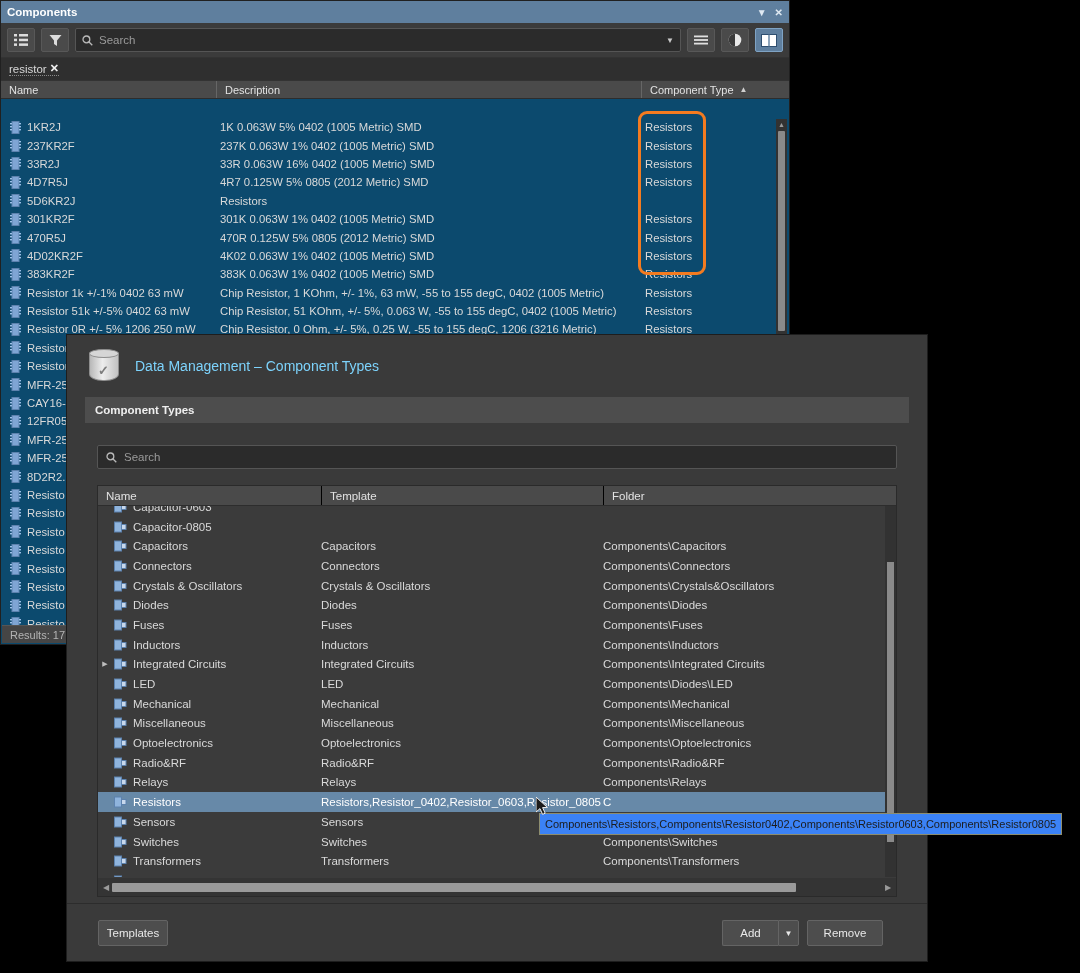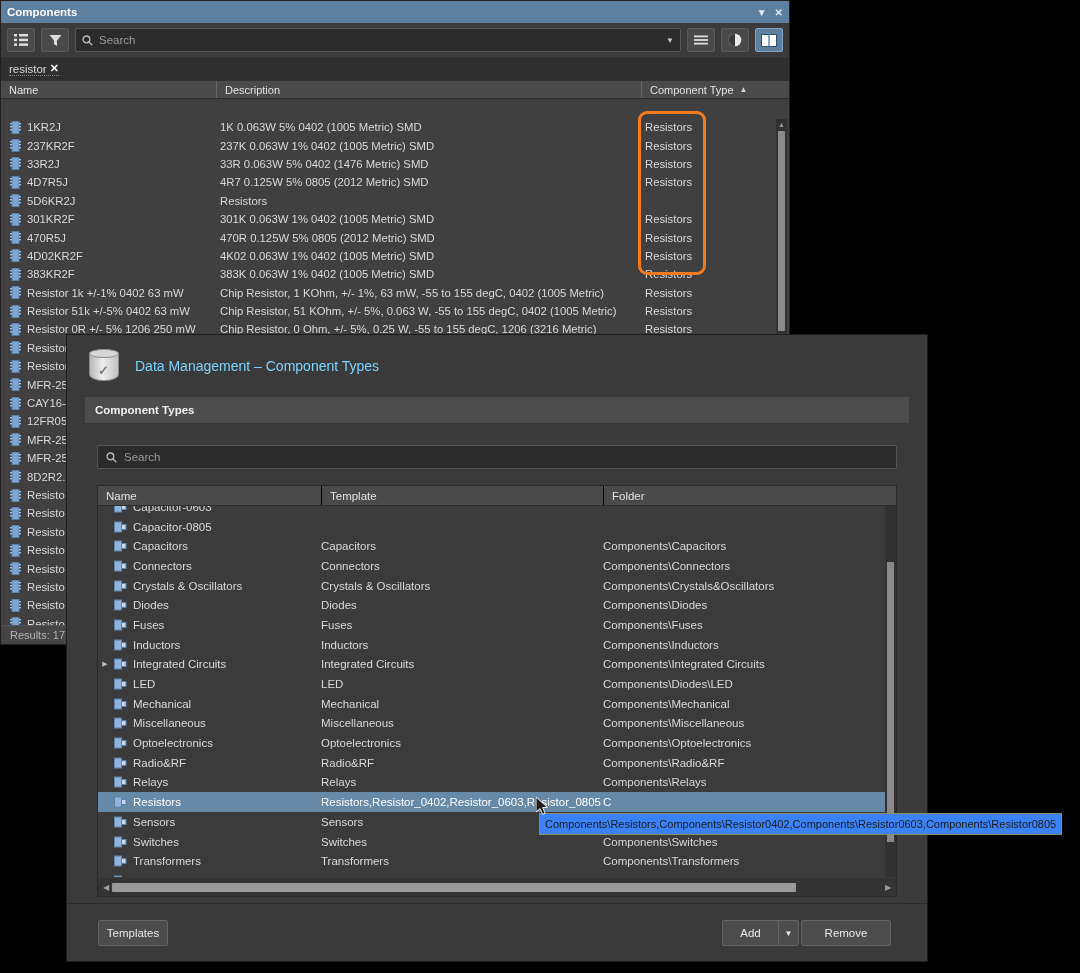--- a/index.html
+++ b/index.html
@@ -7,21 +7,21 @@
     width:1080px; height:973px;
     background:#000;
     font-family:"Liberation Sans", sans-serif;
     overflow:hidden;
   }
   #root { position:relative; width:1080px; height:973px; background:#000; }
 
   
   .panel {
     position:absolute; left:0; top:0; width:790px; height:645px;
-    background:#404040; border:1px solid #202020;
+    background:#0c4a6e; border:1px solid #202020;
   }
   .panel-title {
     height:22px; background:#5f7f9e; display:flex; align-items:center;
     padding:0 6px; color:#fff; font-size:11.5px; font-weight:bold;
   }
   .panel-title .spacer { flex:1; }
   .title-btn { color:#dfe9f2; font-size:10px; margin-left:8px; cursor:pointer; }
 
   .toolbar {
     height:34px; background:#3b3b3b; display:flex; align-items:center;
@@ -171,21 +171,21 @@
     border-top:1px solid #2c2c2c; background:#3a3a3a;text-align:center;
   }
   .btn {
     position:absolute; height:26px; background:#4d4d4d; border:1px solid #646464;
     border-radius:2px; color:#e8e8e8; font-size:11.5px;
     display:flex; align-items:center; justify-content:center; cursor:pointer;
   }
   .btn-templates { left:31px; top:16px; width:70px; }
   .btn-add { right:149px; top:16px; width:56px; border-right:none; border-radius:2px 0 0 2px; }
   .btn-adddrop { right:128px; top:16px; width:21px; border-radius:0 2px 2px 0; }
-  .btn-remove { right:36px; top:16px; width:90px;margin-left:48px; }
+  .btn-remove { right:44px; top:16px; width:76px;margin-left:48px; }
 </style>
 </head>
 <body>
 
 <div id="root">
 
   <div class="panel">
 
     <div class="panel-title">
       <span>Components</span>
@@ -295,21 +295,21 @@
                 <rect x="3" y="0.5" width="7" height="12" fill="#7fa5d4" stroke="#5d82ae"></rect>
                 <rect x="1" y="2" width="2" height="1.4" fill="#9dc0e8"></rect>
                 <rect x="1" y="5" width="2" height="1.4" fill="#9dc0e8"></rect>
                 <rect x="1" y="8" width="2" height="1.4" fill="#9dc0e8"></rect>
                 <rect x="10" y="2" width="2" height="1.4" fill="#9dc0e8"></rect>
                 <rect x="10" y="5" width="2" height="1.4" fill="#9dc0e8"></rect>
                 <rect x="10" y="8" width="2" height="1.4" fill="#9dc0e8"></rect>
               </svg>
             </span>
             <span class="c-name">33R2J</span>
-            <span class="c-desc">33R 0.063W 5% 0402 (1476 Metric)  SMD</span>
+            <span class="c-desc">33R 0.063W 16% 0402 (1005 Metric)  SMD</span>
             <span class="c-type">Resistors</span>
           </div>
           <div class="row">
             <span class="ic">
               <svg width="13" height="13" viewBox="0 0 13 13">
                 <rect x="3" y="0.5" width="7" height="12" fill="#7fa5d4" stroke="#5d82ae"></rect>
                 <rect x="1" y="2" width="2" height="1.4" fill="#9dc0e8"></rect>
                 <rect x="1" y="5" width="2" height="1.4" fill="#9dc0e8"></rect>
                 <rect x="1" y="8" width="2" height="1.4" fill="#9dc0e8"></rect>
                 <rect x="10" y="2" width="2" height="1.4" fill="#9dc0e8"></rect>

